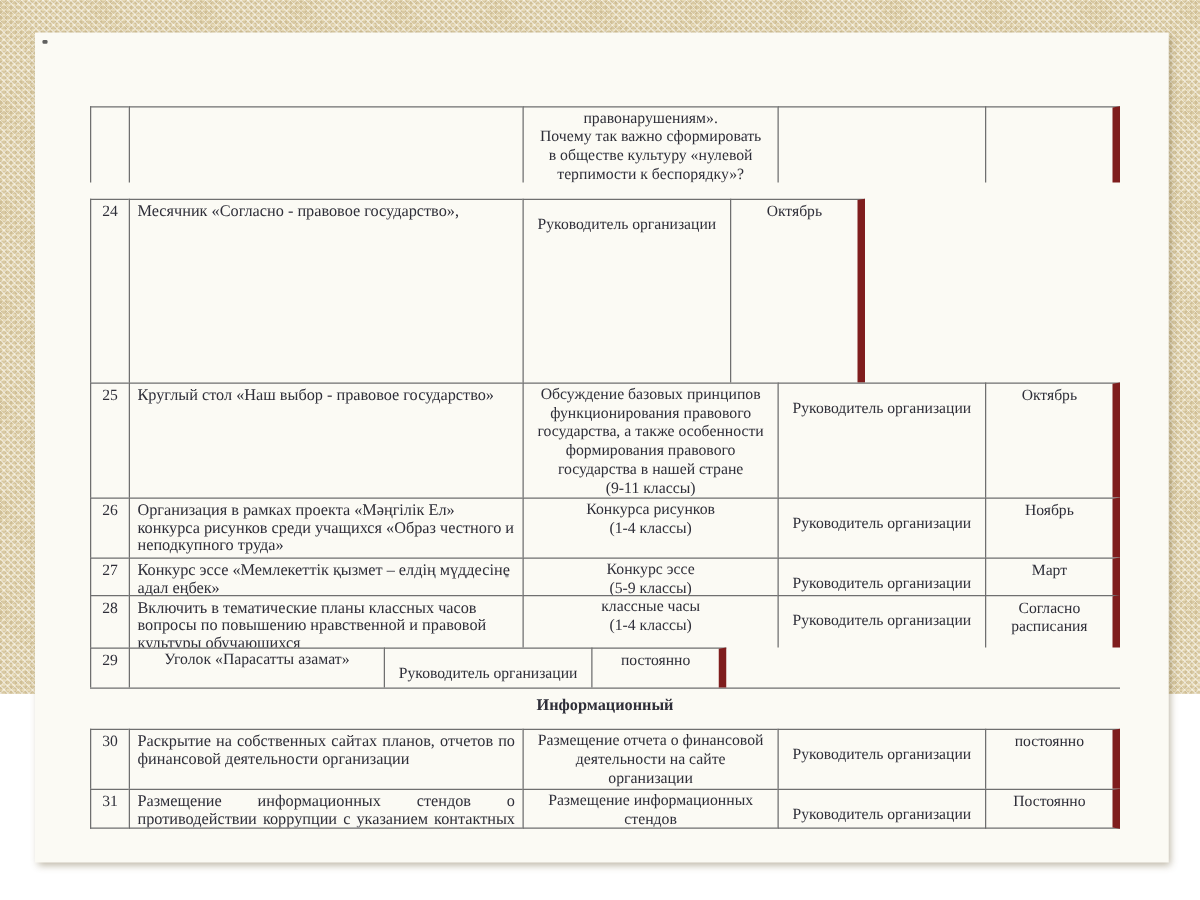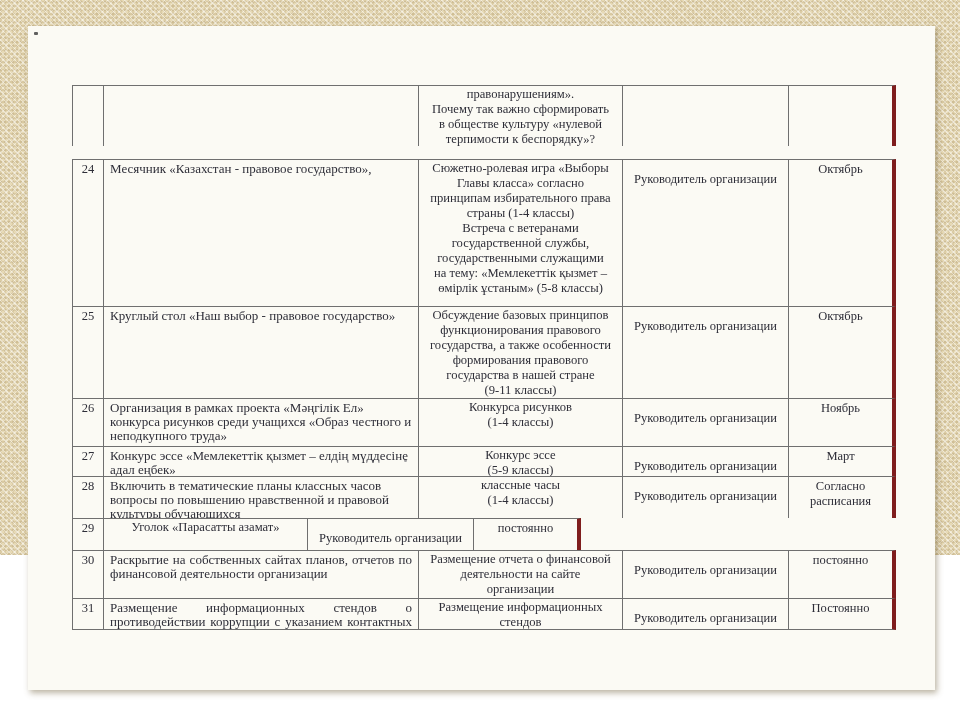--- a/index.html
+++ b/index.html
@@ -31,21 +31,21 @@
   }
   .tbl{
     position:absolute;left:44px;top:59px;width:824px;
     color:#2e2e38;font-size:13px;line-height:15px;
   }
   .row{display:flex;width:824px;}
   .cell{
     box-sizing:border-box;overflow:hidden;
     border-left:1px solid #6f6f6f;border-top:1px solid #6f6f6f;
   }
-  .cell:last-child{border-right:4px solid #7f1d1d;}
+  .cell:last-child{border-right:6px solid #7f1d1d;}
   .last .cell{border-bottom:1px solid #6f6f6f;}
   .c-num {width:31px; text-align:center;padding-top:2px;font-size:12.5px;}
   .c-act {width:315px;text-align:left;  padding:2px 6px;line-height:14px;}
   .c-det {width:204px;text-align:center;padding:1px 4px;font-size:12.6px;line-height:15px;white-space:pre-line;}
   .c-resp{width:166px;text-align:center;padding:12px 3px;font-size:12.5px;}
   .c-per {width:108px;text-align:center;padding:2px 4px;font-size:12.5px;}
   .just{text-align:justify;}
   .just-last{text-align-last:justify;}
   .band{
     box-sizing:border-box;width:824px;height:33px;
@@ -74,30 +74,21 @@
         <div class="cell c-det">правонарушениям».
 Почему так важно сформировать
 в обществе культуру «нулевой
 терпимости к беспорядку»?</div>
         <div class="cell c-resp"></div>
         <div class="cell c-per"></div>
       </div>
 
       <div class="row h-24">
         <div class="cell c-num">24</div>
-        <div class="cell c-act">Месячник «Казахстан - правовое государство»,</div>
-        <div class="cell c-det">Сюжетно-ролевая игра «Выборы
-Главы класса» согласно
-принципам избирательного права
-страны (1-4 классы)
-Встреча с ветеранами
-государственной службы,
-государственными служащими
-на тему: «Мемлекеттік қызмет –
-өмірлік ұстаным» (5-8 классы)</div>
+        <div class="cell c-act">Месячник «Согласно - правовое государство»,</div>
         <div class="cell c-resp">Руководитель организации</div>
         <div class="cell c-per">Октябрь</div>
       </div>
 
       <div class="row h-25">
         <div class="cell c-num">25</div>
         <div class="cell c-act">Круглый стол «Наш выбор - правовое государство»</div>
         <div class="cell c-det">Обсуждение базовых принципов
 функционирования правового
 государства, а также особенности
@@ -135,20 +126,21 @@
         <div class="cell c-per">Согласно расписания</div>
       </div>
 
       <div class="row h-29">
         <div class="cell c-num">29</div>
         <div class="cell c-det">Уголок «Парасатты азамат»</div>
         <div class="cell c-resp">Руководитель организации</div>
         <div class="cell c-per">постоянно</div>
       </div>
 
+      <div class="band">Информационный</div>
 
       <div class="row h-30">
         <div class="cell c-num">30</div>
         <div class="cell c-act just">Раскрытие на собственных сайтах планов, отчетов по финансовой деятельности организации</div>
         <div class="cell c-det">Размещение отчета о финансовой
 деятельности на сайте
 организации</div>
         <div class="cell c-resp">Руководитель организации</div>
         <div class="cell c-per">постоянно</div>
       </div>

